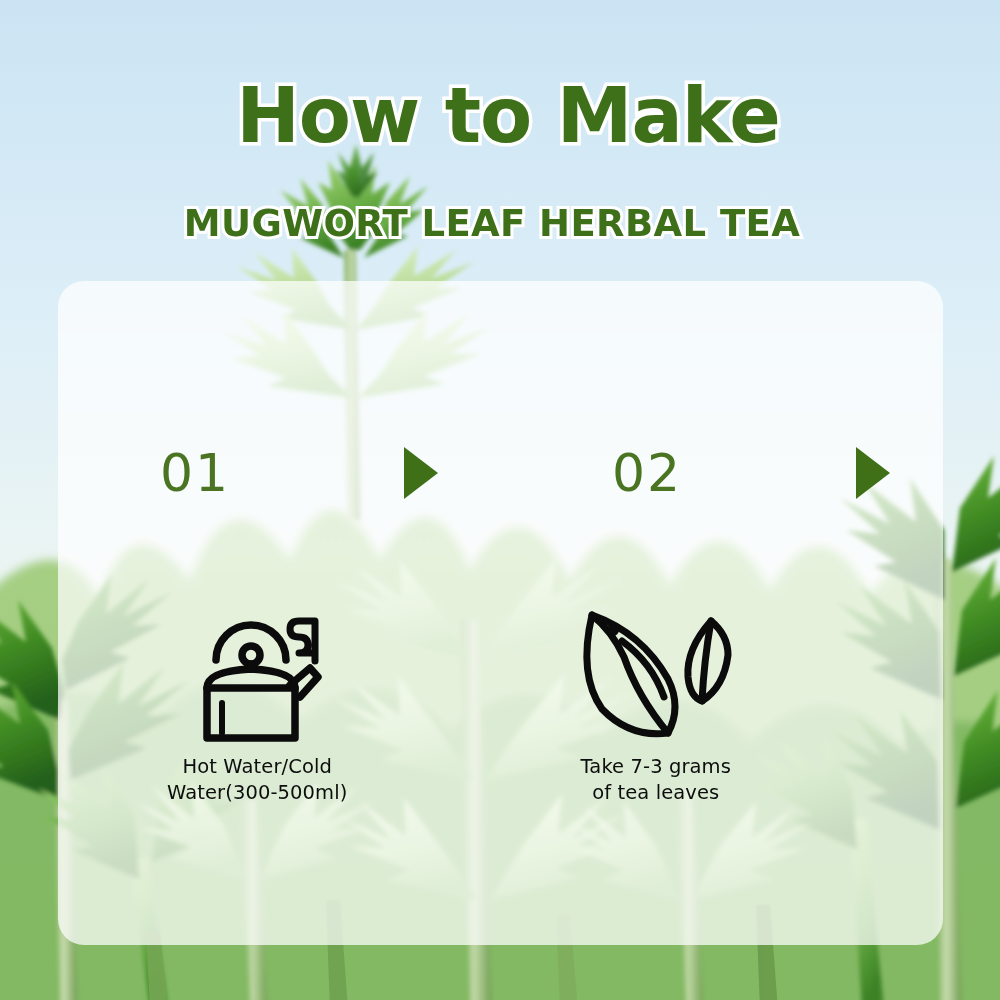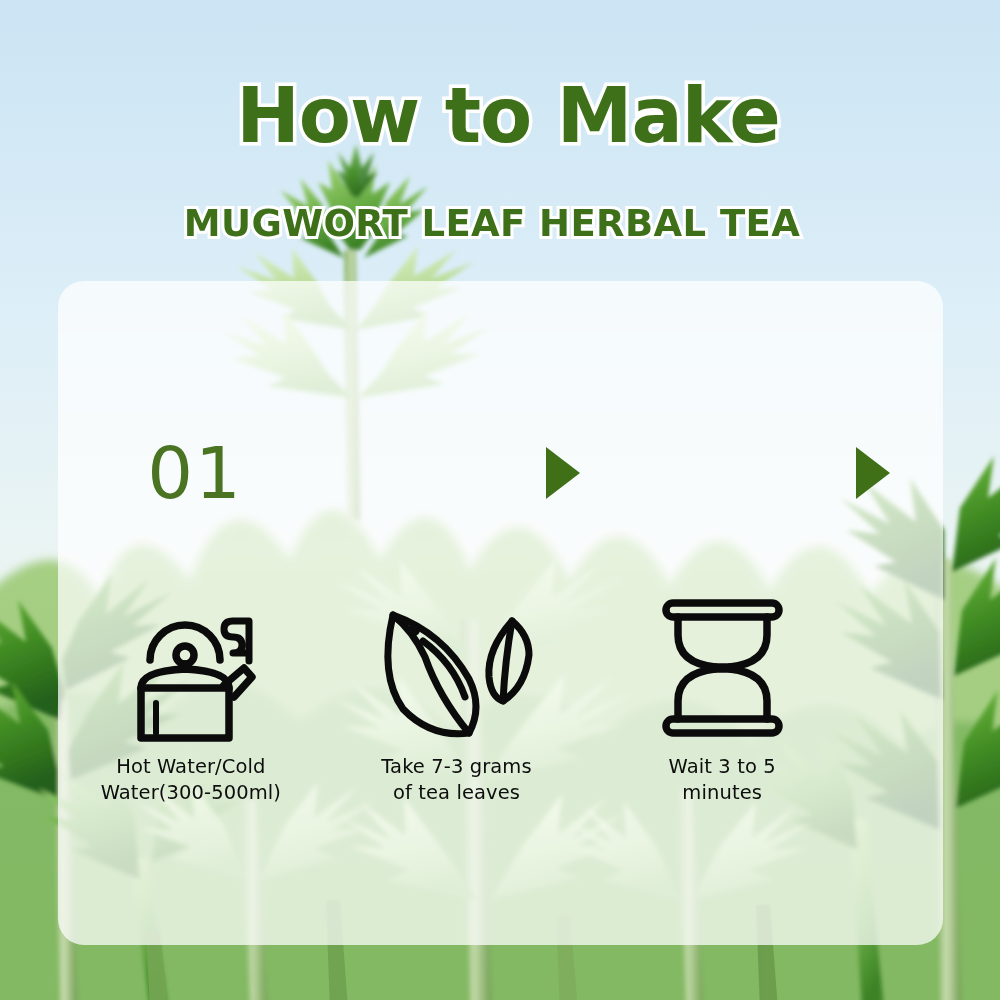--- a/index.html
+++ b/index.html
@@ -87,21 +87,21 @@
     width: 770px;
     height: 95px;
     display: flex;
     align-items: center;
     justify-content: space-between;
     z-index: 5;
   }
   .step-num {
     font-family: "DejaVu Sans", sans-serif;
     font-weight: 400;
-    font-size: 72px;
+    font-size: 52px;
     line-height: 1;
     color: #4a7322;
     width: 150px;
     text-align: center;
     letter-spacing: 2px;
   }
   .arrow {
     width: 0;
     height: 0;
     border-top: 26px solid transparent;
@@ -278,20 +278,21 @@
     <div class="title">How to Make</div>
   </div>
 
   <div class="subtitle-wrap">
     <div class="subtitle">MUGWORT LEAF HERBAL TEA</div>
   </div>
 
   <div class="numbers-row">
     <div class="step-num">01</div>
     <div class="arrow"></div>
+    <div class="step-num">02</div>
     <div class="arrow"></div>
   </div>
 
   <div class="steps-row">
 
     <div class="step-col">
       <div class="step-icon">
         <svg width="150" height="150" viewBox="0 0 150 150">
           <g fill="none" stroke="#0b0b0b" stroke-width="7.5" stroke-linecap="round" stroke-linejoin="round">
 
@@ -331,35 +332,15 @@
 
             <path d="M143 28 Q118 56 120 84 Q122 104 134 108 Q156 94 160 62 Q160 42 143 28 Z"></path>
             <path d="M143 28 Q136 68 134 108"></path>
           </g>
         </svg>
       </div>
       <div class="step-caption">Take 7-3 grams
 of tea leaves</div>
     </div>
 
-    <div class="step-col">
-      <div class="step-icon">
-        <svg width="145" height="150" viewBox="0 0 145 150">
-          <g fill="none" stroke="#0b0b0b" stroke-width="7.5" stroke-linecap="round" stroke-linejoin="round">
-
-            <rect x="16" y="10" width="113" height="14" rx="7"></rect>
-
-            <rect x="16" y="126" width="113" height="14" rx="7"></rect>
-
-            <path d="M28 24 L28 42 Q28 70 65 74 L65 76 Q28 80 28 108 L28 126"></path>
-            <path d="M117 24 L117 42 Q117 70 80 74 L80 76 Q117 80 117 108 L117 126"></path>
-
-            <path d="M65 74 L80 74"></path>
-            <path d="M65 76 L80 76"></path>
-          </g>
-        </svg>
-      </div>
-      <div class="step-caption">Wait 3 to 5
-minutes</div>
-    </div>
 
   </div>
 </div>
 
 </body></html>

